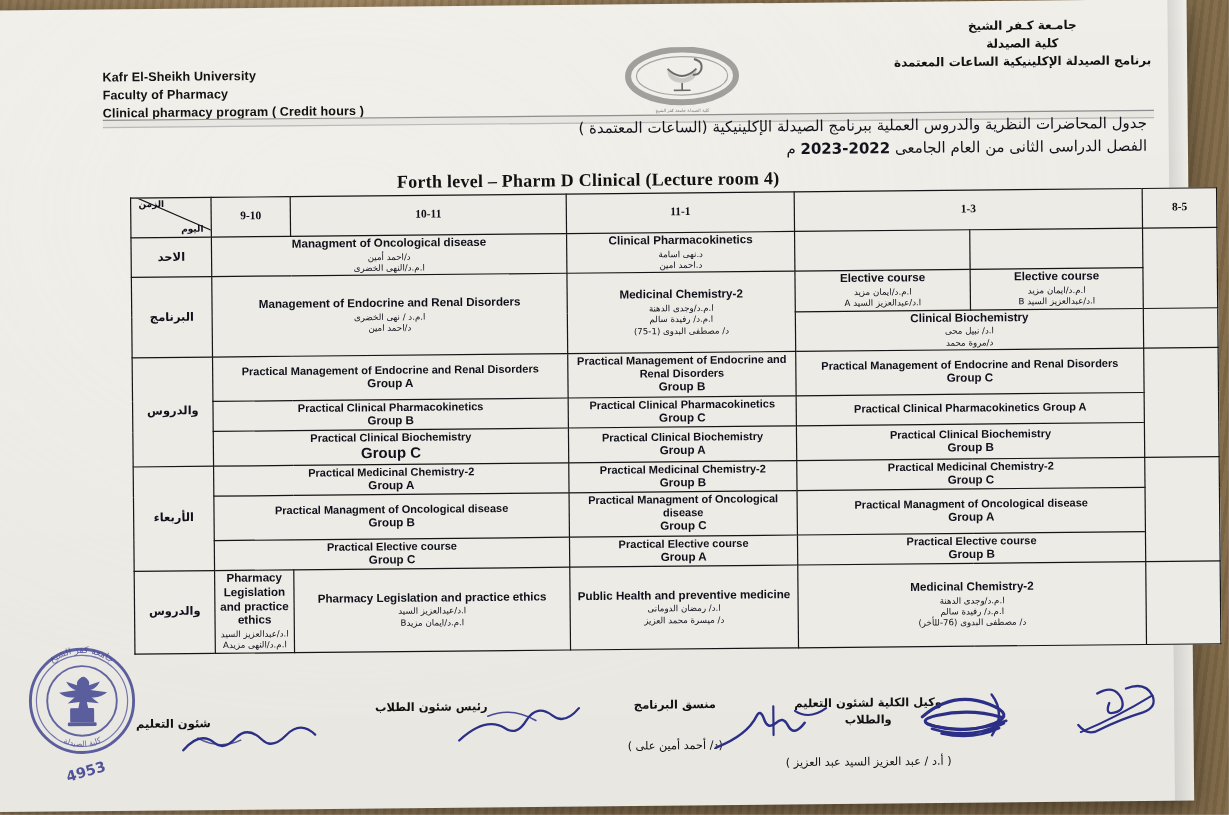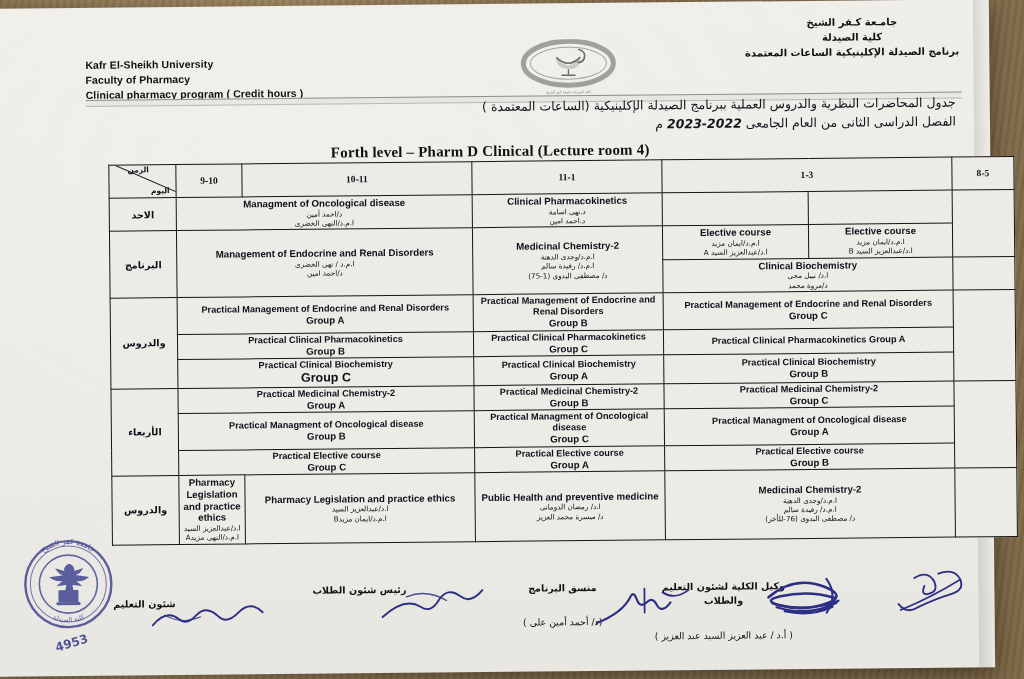--- a/index.html
+++ b/index.html
@@ -70,21 +70,21 @@
     background:#e8e6e1;
   }
 
   
   .title-ar{
     position:absolute;right:34px;top:93px;width:840px;
     direction:rtl;text-align:right;
     font-family:"DejaVu Sans",sans-serif;
     font-size:12.5px;line-height:1.52;letter-spacing:2.2px;color:#13131c;
   }
-  .title-ar .yr{letter-spacing:0;font-style:italic;font-weight:bold;}
+  .title-ar .yr{letter-spacing:0;font-weight:bold;}
   .title-en{
     position:absolute;left:0;right:0;top:139px;text-align:center;
     font-family:"Liberation Serif",serif;
     font-size:15px;font-weight:bold;letter-spacing:.2px;
   }
 
   
   .tt{
     position:absolute;left:118px;top:157px;width:838px;
     direction:rtl;
@@ -106,21 +106,21 @@
   }
   .corner .slash{
     position:absolute;left:0;top:0;width:100%;height:100%;
   }
   .corner .slash:after{
     content:"";position:absolute;left:-6px;top:-6px;
     width:135%;height:135%;
     border-top:1px solid #151515;
     transform:rotate(24deg);transform-origin:left top;
   }
-  .corner .t1{position:absolute;top:1px;left:6px;font-size:7.5px;margin-left:12px;}
+  .corner .t1{position:absolute;top:1px;left:6px;font-size:7.5px;}
   .corner .t2{position:absolute;bottom:1px;right:6px;font-size:7.5px;}
   .hcell{font-family:"Liberation Serif",serif;font-size:15px;font-weight:normal;}
   .day{
     width:62px;font-family:"DejaVu Sans",sans-serif;
     font-size:12px;font-weight:bold;letter-spacing:.4px;
   }
   .ar{
     font-family:"DejaVu Sans",sans-serif;
     font-size:7.2px;line-height:1.3;display:block;font-weight:normal;
     letter-spacing:.1px;

